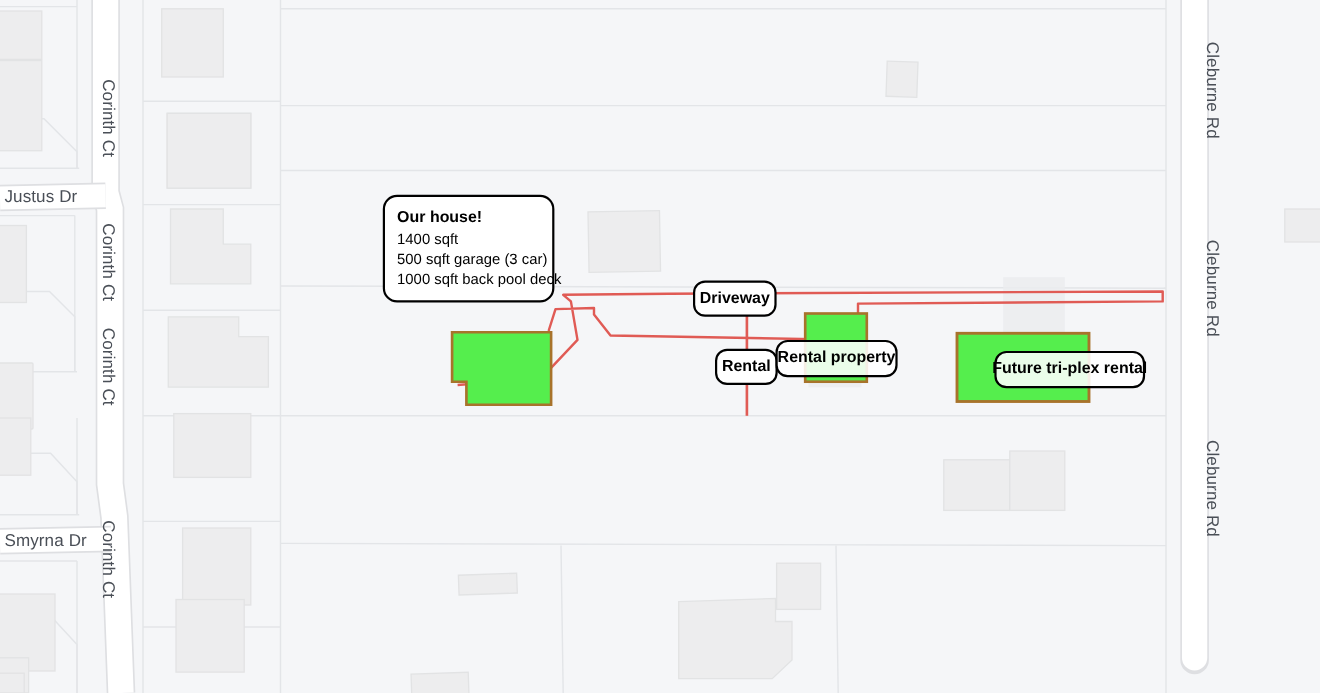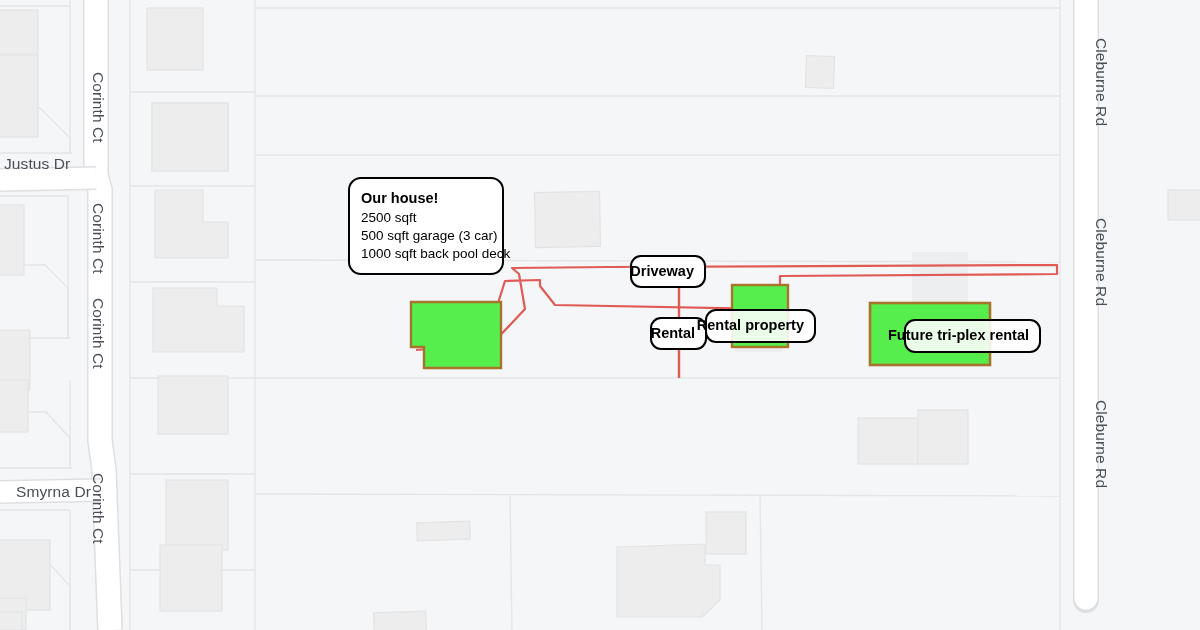--- a/index.html
+++ b/index.html
@@ -56,21 +56,21 @@
     font-size: 14.5px;
     display: block;
     margin-bottom: 1px;
   }
   .callout.big .line {
     display: block;
   }
   .callout.pill {
     display: flex;
     align-items: center;
-    justify-content: flex-end;
+    justify-content: center;
     font-size: 14.5px;
     font-weight: bold;
     border-radius: 11px;
     padding: 0 10px;
   }
   .callout.pill.translucent {
     background: rgba(255,255,255,0.88);
   }
 </style>
 </head>
@@ -190,26 +190,26 @@
 
   <div class="road-label vert-down" style="left:1092px; top:38px;">Cleburne Rd</div>
   <div class="road-label vert-down" style="left:1092px; top:218px;">Cleburne Rd</div>
   <div class="road-label vert-down" style="left:1092px; top:400px;">Cleburne Rd</div>
 
   <div class="road-label vert-down" style="left:89px; top:72px;">Corinth Ct</div>
   <div class="road-label vert-down" style="left:89px; top:203px;">Corinth Ct</div>
   <div class="road-label vert-down" style="left:89px; top:298px;">Corinth Ct</div>
   <div class="road-label vert-down" style="left:89px; top:473px;">Corinth Ct</div>
 
-  <div class="road-label" style="left:4px; top:155px;">Justus Dr</div>
-  <div class="road-label" style="left:16px; top:483px;">Smyrna Dr</div>
+  <div class="road-label" style="left:4px; top:171px;">Justus Dr</div>
+  <div class="road-label" style="left:4px; top:483px;">Smyrna Dr</div>
 
   <div class="callout big" style="left:348px; top:177px; width:156px;">
     <span class="title">Our house!</span>
-    <span class="line">2500 sqft</span>
+    <span class="line">1400 sqft</span>
     <span class="line">500 sqft garage (3 car)</span>
     <span class="line">1000 sqft back pool deck</span>
   </div>
 
   <div class="callout pill" style="left:630px; top:255px; width:76px; height:33px;">
     <span>Driveway</span>
   </div>
 
   <div class="callout pill" style="left:650px; top:317px; width:57px; height:33px;">
     <span>Rental</span>

